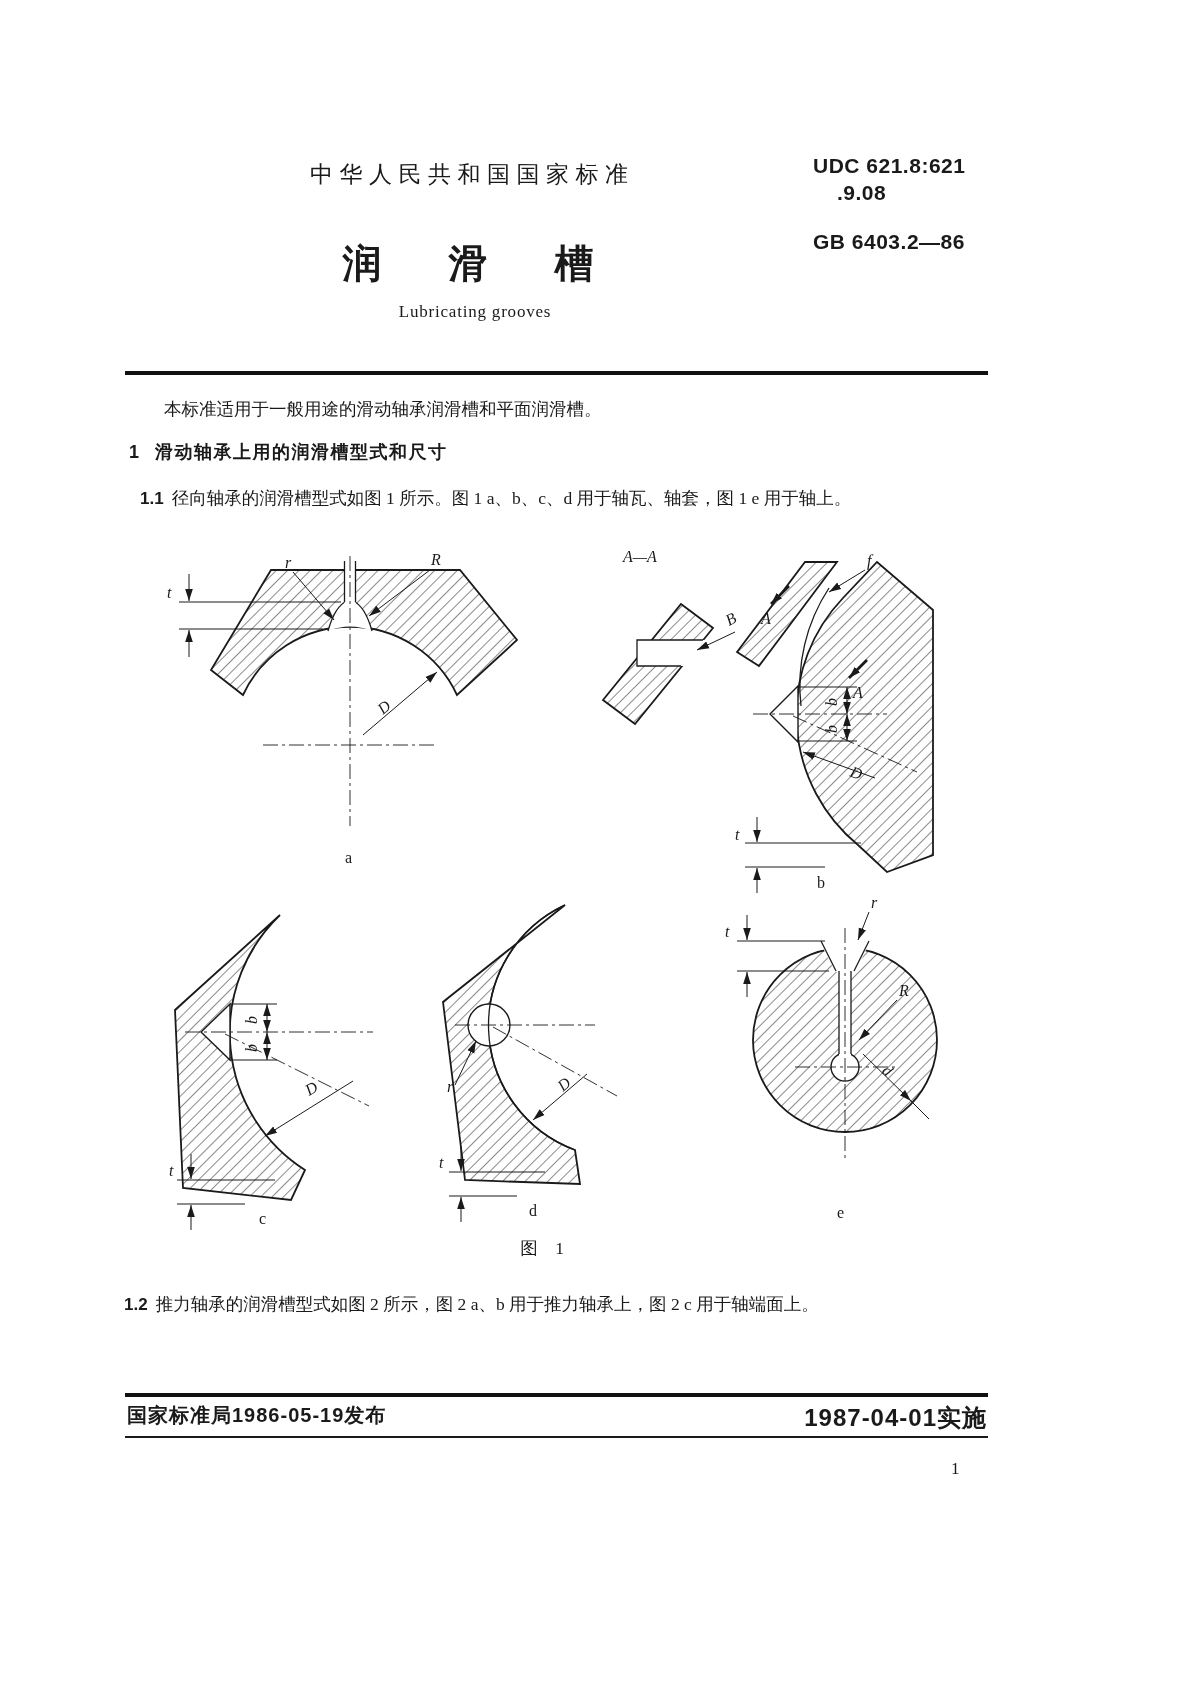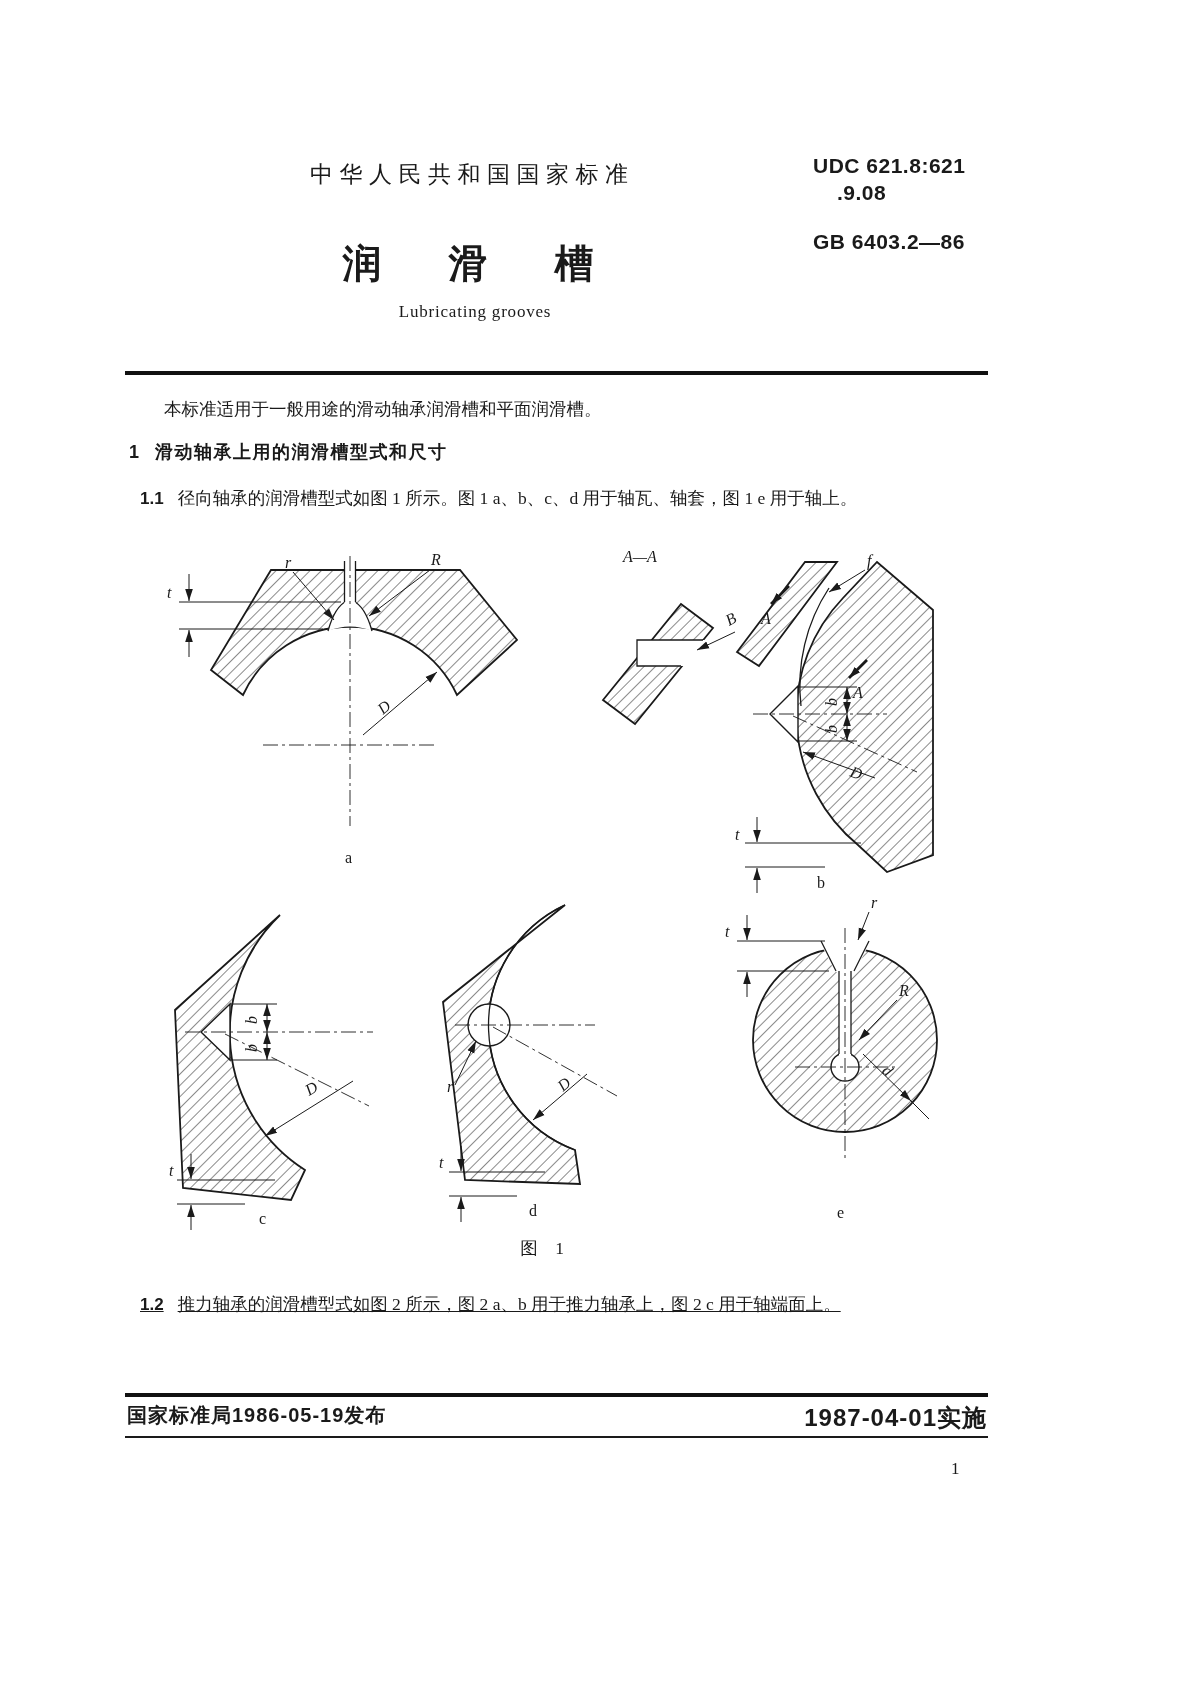--- a/index.html
+++ b/index.html
@@ -21,23 +21,23 @@
   .doc-sub { left:125px; top:302px; width:700px; text-align:center;
              font-weight:normal; font-size:17px; letter-spacing:.8px; }
   .rule-heavy { left:125px; top:371px; width:863px; height:4px; background:#111; }
   .intro { left:164px; top:397px; font-size:17.5px; }
   .sec-h1 { left:129px; top:440px; font-family:"Liberation Sans",sans-serif;
             font-weight:bold; font-size:18px; }
   .sec-h1 .num { margin-right:16px; }
   .sec-h1 .ttl { letter-spacing:1.5px; }
   .sec-p { font-size:17.5px; }
   .sec-p .num { font-family:"Liberation Sans",sans-serif; font-weight:bold;
-                font-size:17px; margin-right:14px; }
+                font-size:17px; margin-right:8px; }
   .sec11 { left:140px; top:486px; }
-  .sec12 { left:140px; top:1292px;text-decoration:underline; }
+  .sec12 { left:124px; top:1292px; }
   .fig-caption { left:109px; top:1236px; width:866px; text-align:center; font-size:17.5px; }
   .footer-rule { left:125px; top:1393px; width:863px; height:4px; background:#111; }
   .footer-left { left:127px; top:1402px; font-family:"Liberation Sans",sans-serif;
                  font-weight:bold; font-size:20px; letter-spacing:1px; }
   .footer-right { right:204px; top:1402px; font-family:"Liberation Sans",sans-serif;
                   font-weight:bold; font-size:24px; letter-spacing:1px; }
   .footer-thin { left:125px; top:1436px; width:863px; height:2px; background:#1a1a1a; }
   .pagenum { left:951px; top:1459px; font-size:17px; }
 
   

